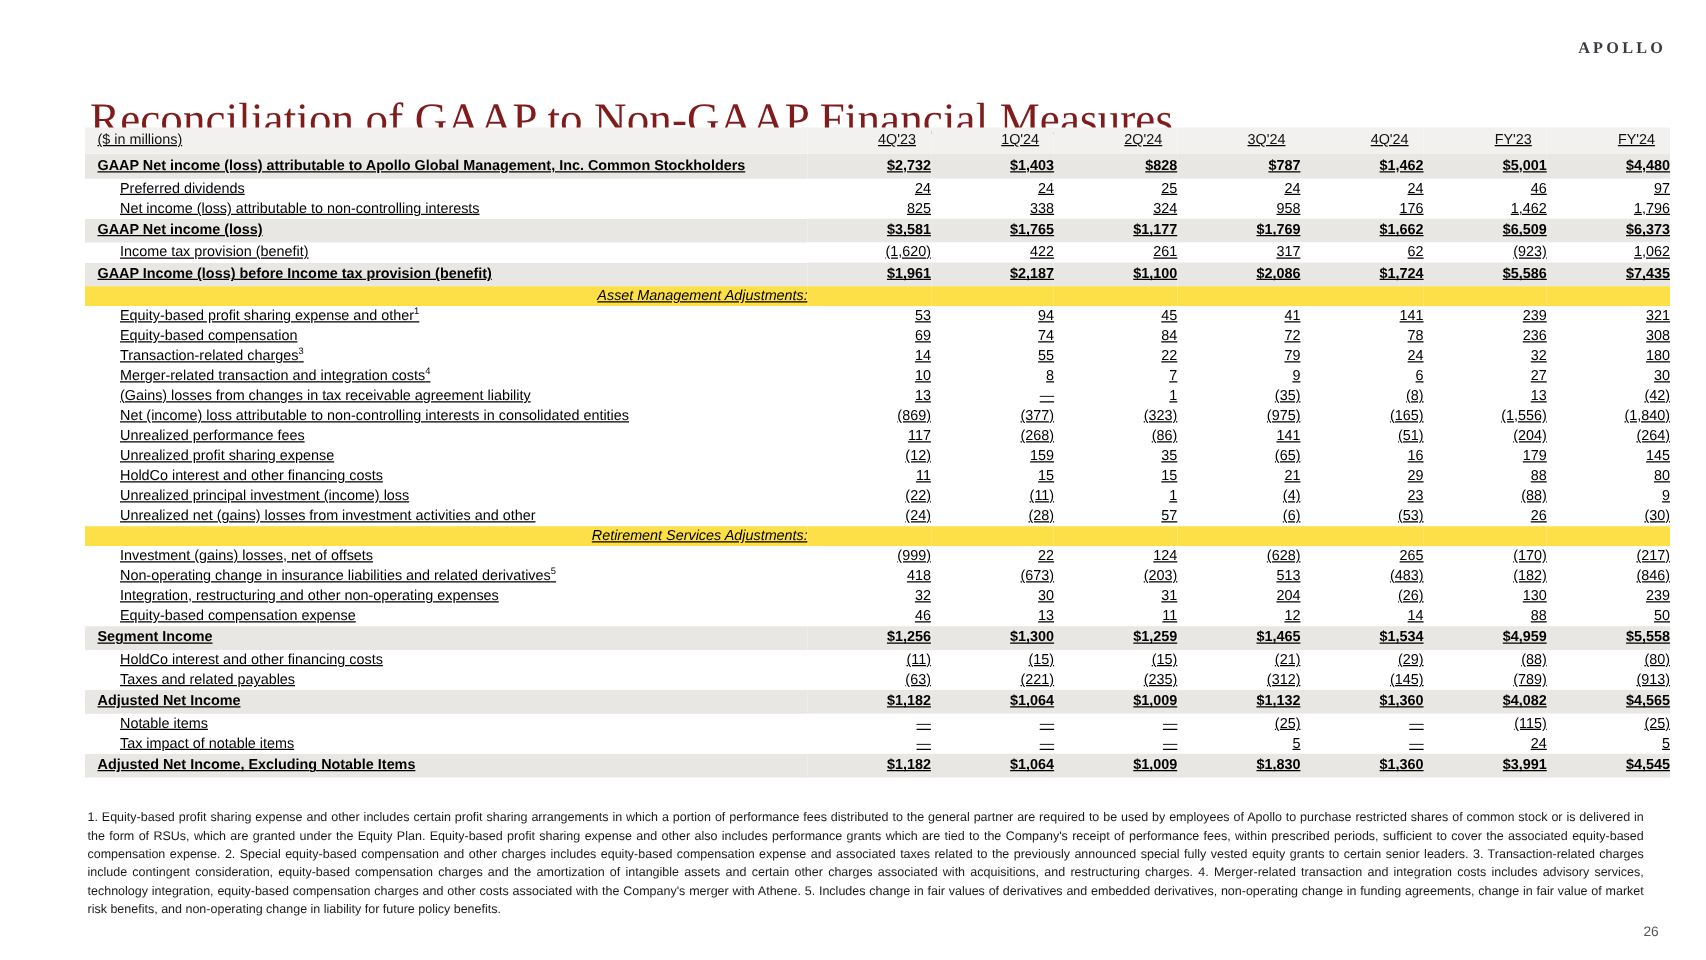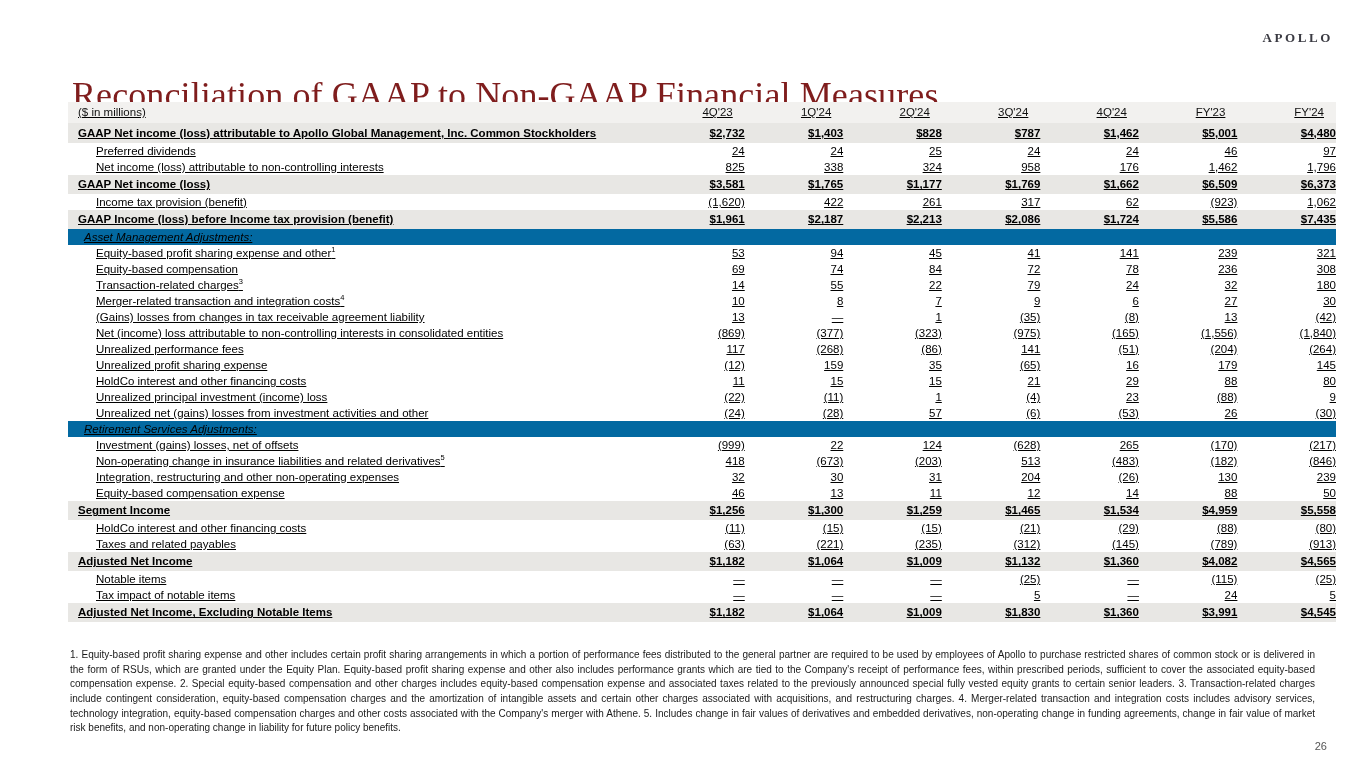--- a/index.html
+++ b/index.html
@@ -100,21 +100,21 @@
   tr.r-headline > td.lbl {
     padding-left: 10px;
     white-space: normal;
     line-height: 1.25;
     padding-top: 3px;
     padding-bottom: 3px;
   }
   tr.r-item > td { height: 16px; background: #ffffff; }
   tr.r-item > td.lbl { padding-left: 28px; }
 
-  tr.r-section > td { height: 16px; background: #0369a1; }
+  tr.r-section > td { height: 16px; background: #fde047; text-align: right; }
   tr.r-section > td.lbl {
     padding-left: 16px;
     font-style: italic;
   }
   sup {
     font-size: 7.5px;
     vertical-align: super;
     line-height: 0;
   }
   
@@ -218,21 +218,21 @@
             <td class="num">261</td>
             <td class="num">317</td>
             <td class="num">62</td>
             <td class="num">(923)</td>
             <td class="num">1,062</td>
           </tr>
           <tr class="r-total">
             <td class="lbl">GAAP Income (loss) before Income tax provision (benefit)</td>
             <td class="num">$1,961</td>
             <td class="num">$2,187</td>
-            <td class="num">$2,213</td>
+            <td class="num">$1,100</td>
             <td class="num">$2,086</td>
             <td class="num">$1,724</td>
             <td class="num">$5,586</td>
             <td class="num">$7,435</td>
           </tr>
           <tr class="r-section">
             <td class="lbl">Asset Management Adjustments:</td>
             <td class="num"></td>
             <td class="num"></td>
             <td class="num"></td>

